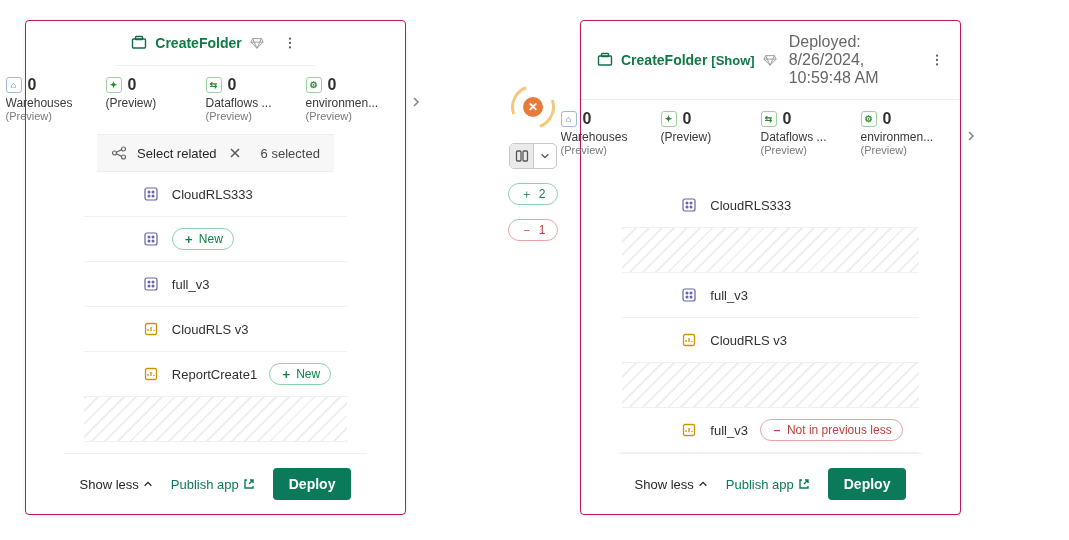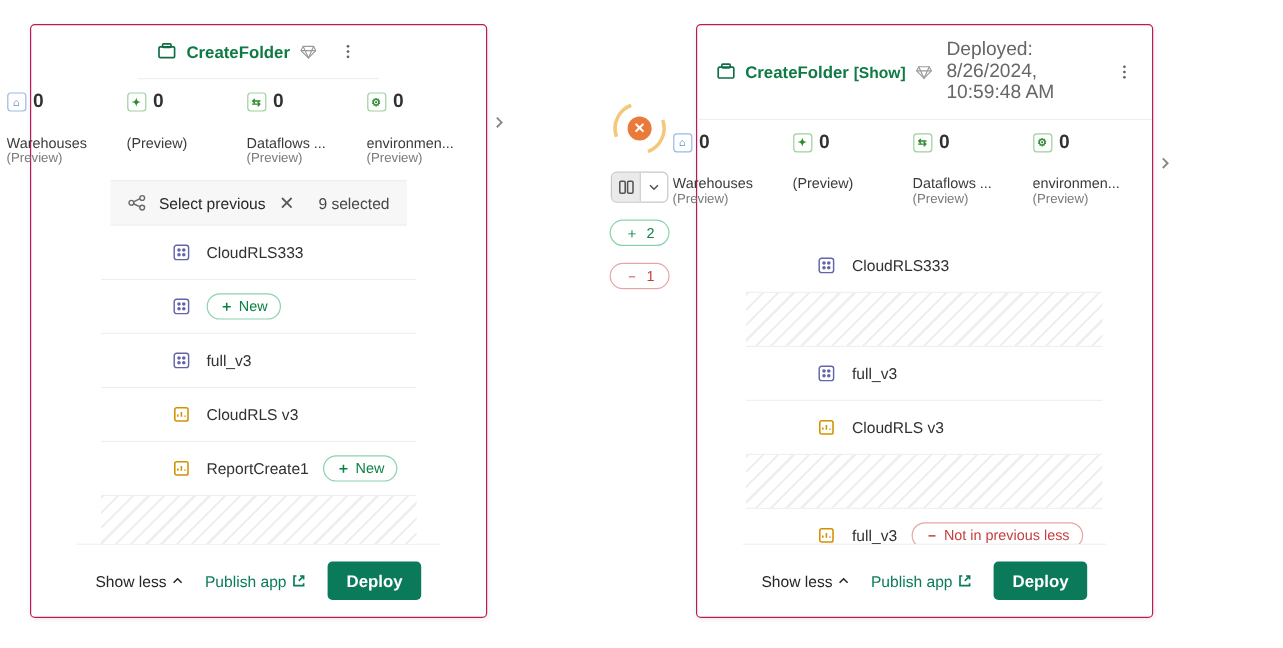--- a/index.html
+++ b/index.html
@@ -21,21 +21,21 @@
     .summary-row { display:flex; align-items:flex-start; padding:10px 12px 12px; gap:4px; }
     .sum { width:96px; }
     .sum-top { display:flex; align-items:center; gap:6px; }
     .sum-ico { width:16px; height:16px; display:inline-flex; align-items:center; justify-content:center;
                border:1px solid; border-radius:3px; font-size:9px; font-weight:700; }
     .sico-wh { color:#1a5fb4; border-color:#9bb9e3; }
     .sico-pv { color:#2c8a2c; border-color:#9bd19b; }
     .sico-df { color:#2c8a2c; border-color:#9bd19b; }
     .sico-en { color:#2c8a2c; border-color:#9bd19b; }
     .sum-n { font-size:16px; font-weight:600; }
-    .sum-l1 { font-size:12px; color:#3a3a3a; margin-top:18px; white-space:nowrap; overflow:hidden; text-overflow:ellipsis; }
+    .sum-l1 { font-size:12px; color:#3a3a3a; margin-top:2px; white-space:nowrap; overflow:hidden; text-overflow:ellipsis; }
     .sum-l2 { font-size:11px; color:#7a7a7a; }
     .chev { width:20px; height:40px; display:flex; align-items:center; justify-content:center; cursor:pointer; color:#888; margin-top:6px; }
 
     .sel-bar { background:#f7f7f7; border-top:1px solid #eee; border-bottom:1px solid #eee;
                display:flex; align-items:center; padding:10px 14px; gap:10px; font-size:13px; color:#474747; }
     .close-x { margin-left:auto; width:16px; height:16px; display:flex; align-items:center; justify-content:center; cursor:pointer; color:#5a5a5a; }
 
     .sel-placeholder { background:#f7f7f7; border-top:1px solid #eee; border-bottom:1px solid #eee; height:15px; }
 
     .items { flex:1; overflow:auto; }
@@ -144,27 +144,27 @@
     </div>
   </div>
 
   <div class="sel-bar">
     <svg class="ic" width="16" height="16" viewBox="0 0 16 16" fill="none" stroke="#6a6a6a" stroke-width="1.2">
         <circle cx="3.5" cy="8" r="2"></circle>
         <circle cx="12.5" cy="4" r="2"></circle>
         <circle cx="12.5" cy="12" r="2"></circle>
         <path d="M5.3 7.2 10.7 4.6M5.3 8.8 10.7 11.4"></path>
       </svg>
-    <span class="link">Select previous</span>
+    <span class="link">Select related</span>
     <div class="close-x">
       <svg width="12" height="12" viewBox="0 0 12 12" stroke="currentColor" stroke-width="1.5">
           <path d="M2 2l8 8M10 2l-8 8"></path>
         </svg>
     </div>
-    <span style="margin-left:8px;">9 selected</span>
+    <span style="margin-left:8px;">6 selected</span>
   </div>
 
   <div class="items">
     <div class="item-row">
       <span class="it-ico it-ds">
           <svg width="16" height="16" viewBox="0 0 16 16" fill="none" stroke="currentColor" stroke-width="1.2">
             <rect x="2" y="2" width="12" height="12" rx="2"></rect>
             <circle cx="6" cy="6" r="0.9" fill="currentColor"></circle>
             <circle cx="10" cy="6" r="0.9" fill="currentColor"></circle>
             <circle cx="6" cy="10" r="0.9" fill="currentColor"></circle>

